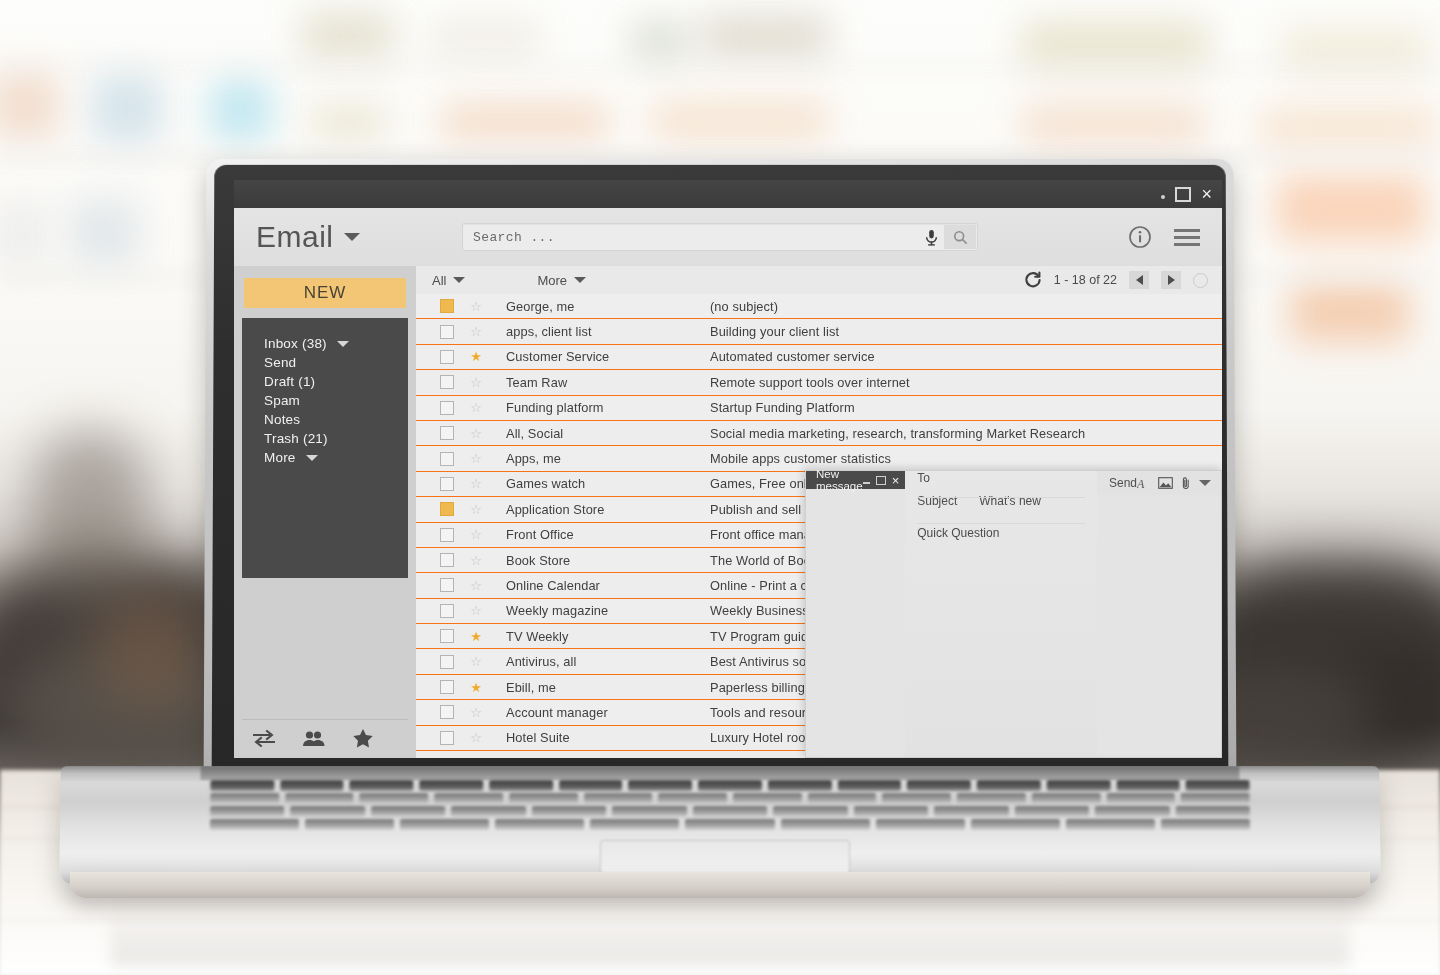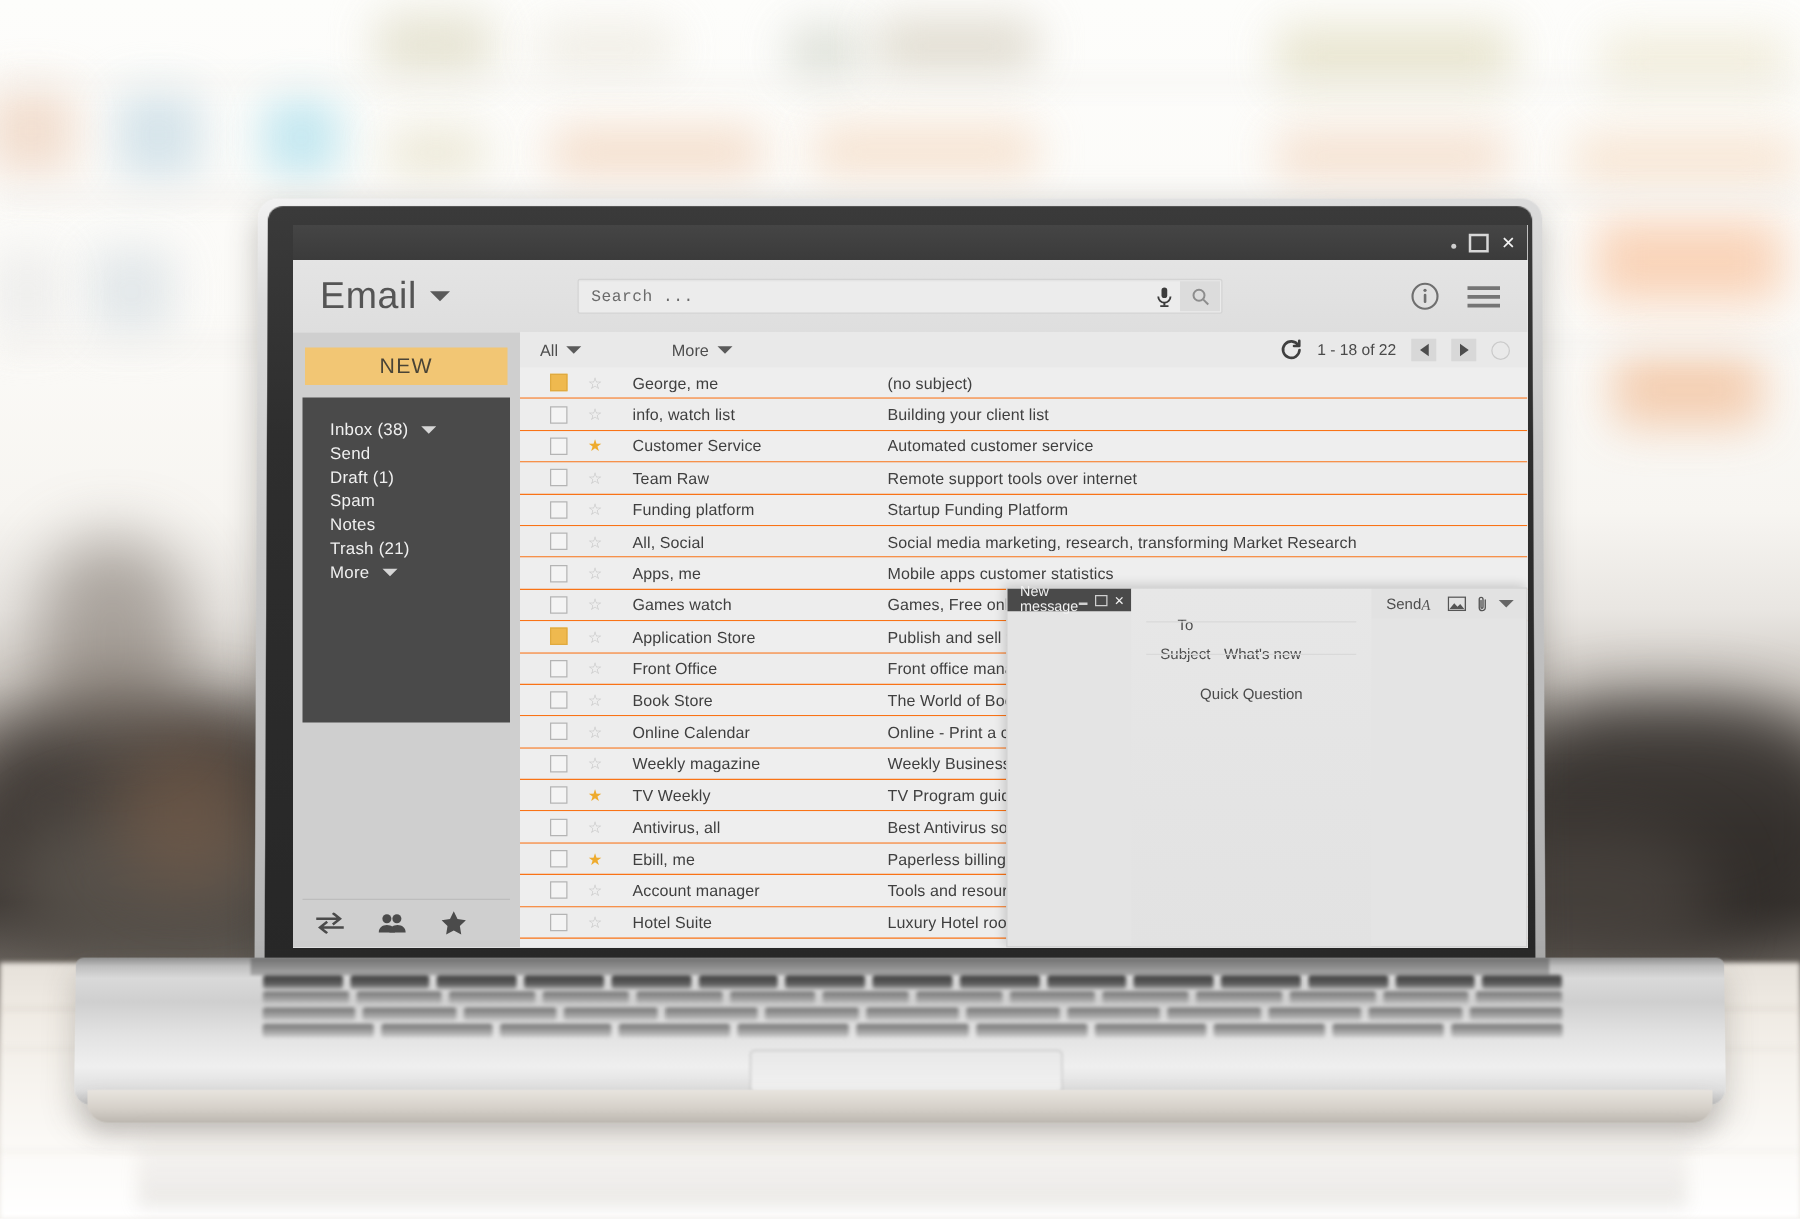--- a/index.html
+++ b/index.html
@@ -432,25 +432,24 @@
     align-items: center;
     gap: 6px;
   }
   .c-min { width: 7px; height: 2px; background:#d0d0d0; margin-bottom:-5px;}
   .c-max { width: 8px; height: 7px; border: 1.5px solid #d0d0d0; }
   .c-close { color:#f2f2f2; font-size: 13px; line-height: 11px; }
 
   .compose-body {
     flex: 1;
     background: linear-gradient(180deg,#e7e7e7 0%, #e2e2e2 100%);
-    padding: 22px 12px 0 12px;
+    padding: 0 12px 0 12px;
     font-size: 12px;
     color: #4a4a4a;
     position: relative;
-    text-align: center;
   }
   .cfield { display:flex; align-items:baseline; margin-bottom: 9px; }
   .clabel { width: 62px; color:#4e4e4e; font-size: 12px; }
   .cvalue { color:#4a4a4a; font-size: 12px; }
   .cline {
     position:absolute; left:12px; right:12px;
     border-bottom: 1px solid #d9d9d9;
   }
   .cbodytext { margin-top: 18px; font-size: 12px; color:#4a4a4a; }
 
@@ -739,21 +738,21 @@
                 <span class="row-sender">George, me</span>
                 <span class="row-subject">(no subject)</span>
               </div>
               <div class="row">
                 <span class="row-cb">
                   <span class="cb"></span>
                 </span>
                 <span class="row-star">
                   <span class="star">☆</span>
                 </span>
-                <span class="row-sender">info, watch list</span>
+                <span class="row-sender">apps, client list</span>
                 <span class="row-subject">Building your client list</span>
               </div>
               <div class="row">
                 <span class="row-cb">
                   <span class="cb"></span>
                 </span>
                 <span class="row-star">
                   <span class="star on">★</span>
                 </span>
                 <span class="row-sender">Customer Service</span>

